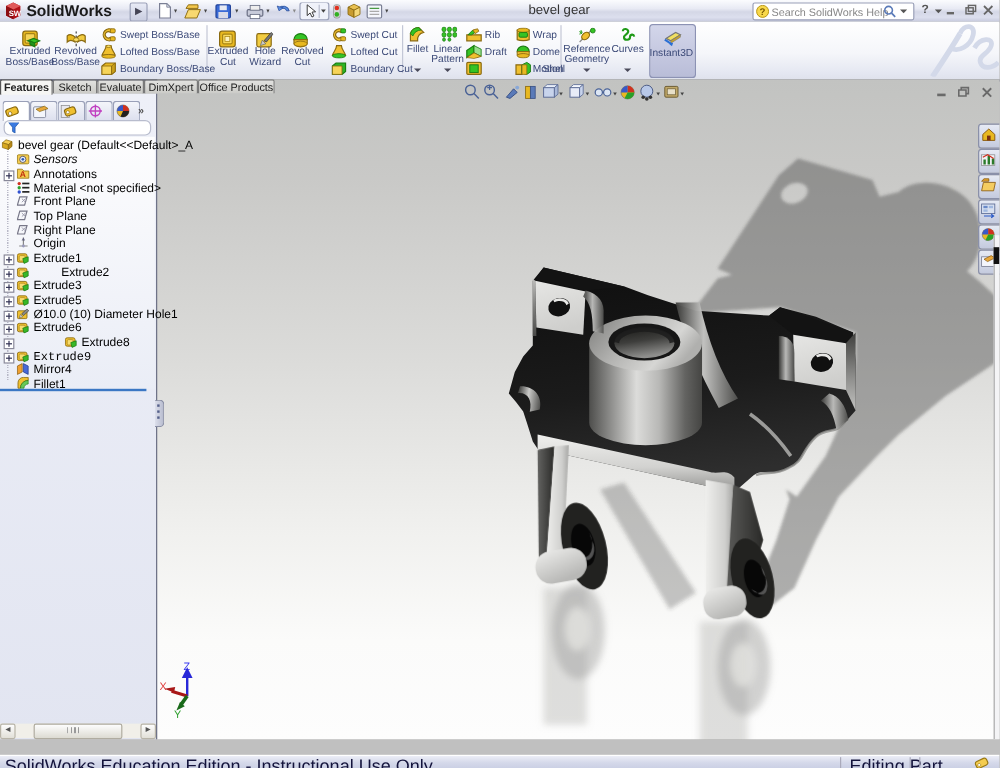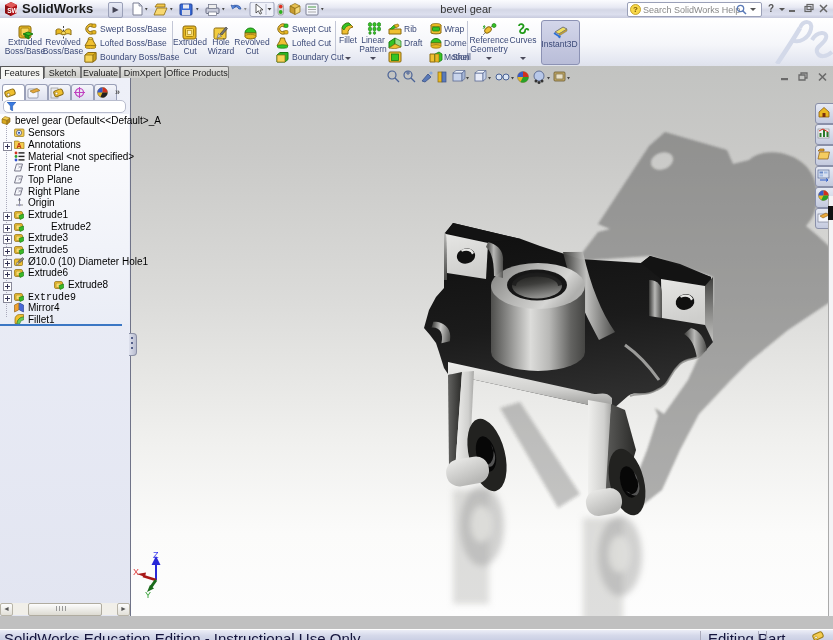--- a/index.html
+++ b/index.html
@@ -21,21 +21,21 @@
     border-bottom:2px solid #5f637a;}
   .rlabel{position:absolute;color:#3c4a78;font-size:8.5px;line-height:8.5px;text-align:center;white-space:nowrap;}
   .slabel{position:absolute;color:#3c4a78;font-size:8.5px;white-space:nowrap;}
   .rsep{position:absolute;top:3px;width:1px;height:40px;background:#c3c7d6;}
   .drop{position:absolute;width:0;height:0;border-left:3px solid transparent;border-right:3px solid transparent;border-top:3px solid #4a4a5a;}
 
   
   .ctab{position:absolute;top:66px;height:11px;font-size:9px;color:#222;z-index:20;white-space:nowrap;
     background:linear-gradient(#e2e2e0,#cbcbc7);border:1px solid #7a7a7a;border-bottom:none;
     text-align:center;line-height:12px;border-radius:2px 2px 0 0;}
-  .ctab.active{background:#f6f6f4;font-weight:normal;border-color:#555;height:12px;}
+  .ctab.active{background:#f6f6f4;font-weight:bold;border-color:#555;height:12px;}
 
   
   #viewport{left:131px;top:66px;width:702px;height:550px;
     background:linear-gradient(#c2c3c1 0%,#c9c9c7 15%,#dbdbd9 42%,#f0f0ee 68%,#fbfbfa 85%,#fdfdfd 100%);overflow:hidden;}
 
   
   #lpanel{left:0;top:78px;width:130px;height:538px;background:linear-gradient(#eef0f8,#e2e5f1);border-right:1px solid #6f7388;}
   #ptabs{position:absolute;left:0;top:6px;width:129px;height:16px;}
   .ptab{position:absolute;top:0;width:21px;height:16px;background:linear-gradient(#f4f5fa,#dcdfee);border:1px solid #9aa0b8;border-bottom:none;border-radius:3px 3px 0 0;}
   .ptab.active{background:#fff;}
@@ -622,21 +622,21 @@
         <path d="M0 0 h9 l-3.4 4 v5 l-2.2 -1.5 v-3.5z" fill="#3a7ae0" stroke="#1a4a9a" stroke-width=".5"></path>
       </svg>
     </div>
     <div id="tree">
       <div class="abs" style="left:6px;top:8px;width:1px;height:196px;background:repeating-linear-gradient(#aab 0 1px,transparent 1px 2px);"></div>
       <div class="trow" style="top:1px;left:1px;"><svg width="11" height="11" viewBox="0 0 11 11" style="vertical-align:-2px;">
             <path d="M1 4 l3 -2.5 5 1.5 -3 2.5z" fill="#f4cc50" stroke="#8a6a10" stroke-width=".6"></path>
             <path d="M1 4 l5 1.5 0 4 -5 -1.5z" fill="#d8a820" stroke="#8a6a10" stroke-width=".6"></path>
             <path d="M6 5.5 l3 -2.5 0 4 -3 2.5z" fill="#b8881a" stroke="#8a6a10" stroke-width=".6"></path>
           </svg><span style="margin-left:3px;">bevel gear  (Default&lt;&lt;Default&gt;_A</span></div>
-      <div class="trow" style="top:13px;left:14px;"><svg width="11" height="11" viewBox="0 0 11 11" style="vertical-align:-2px;">
+      <div class="trow" style="top:13px;left:14px;font-style:italic;"><svg width="11" height="11" viewBox="0 0 11 11" style="vertical-align:-2px;">
             <rect x="0.5" y="2" width="9.5" height="7.5" rx="1" fill="#f4cc50" stroke="#9a7a14" stroke-width=".7"></rect>
             <circle cx="5" cy="5.8" r="2.6" fill="#e8f0fa" stroke="#335" stroke-width=".6"></circle>
             <circle cx="5" cy="5.8" r="1.1" fill="#2a58b8"></circle>
           </svg><span style="margin-left:3px;">Sensors</span></div>
       <div class="trow" style="top:25px;left:14px;"><svg width="11" height="11" viewBox="0 0 11 11" style="vertical-align:-2px;">
             <path d="M0.5 2 l0 7.5 9.5 0 0 -6 -4 0 -1.5 -1.5z" fill="#f4cc50" stroke="#9a7a14" stroke-width=".7"></path>
             <text x="2.5" y="8.5" font-size="7" font-weight="bold" fill="#c03010" font-family="Liberation Sans">A</text>
           </svg><span style="margin-left:3px;">Annotations</span></div>
       <div class="trow" style="top:37px;left:14px;"><svg width="11" height="11" viewBox="0 0 11 11" style="vertical-align:-2px;">
             <circle cx="2" cy="2" r="1.4" fill="#d03020"></circle>

